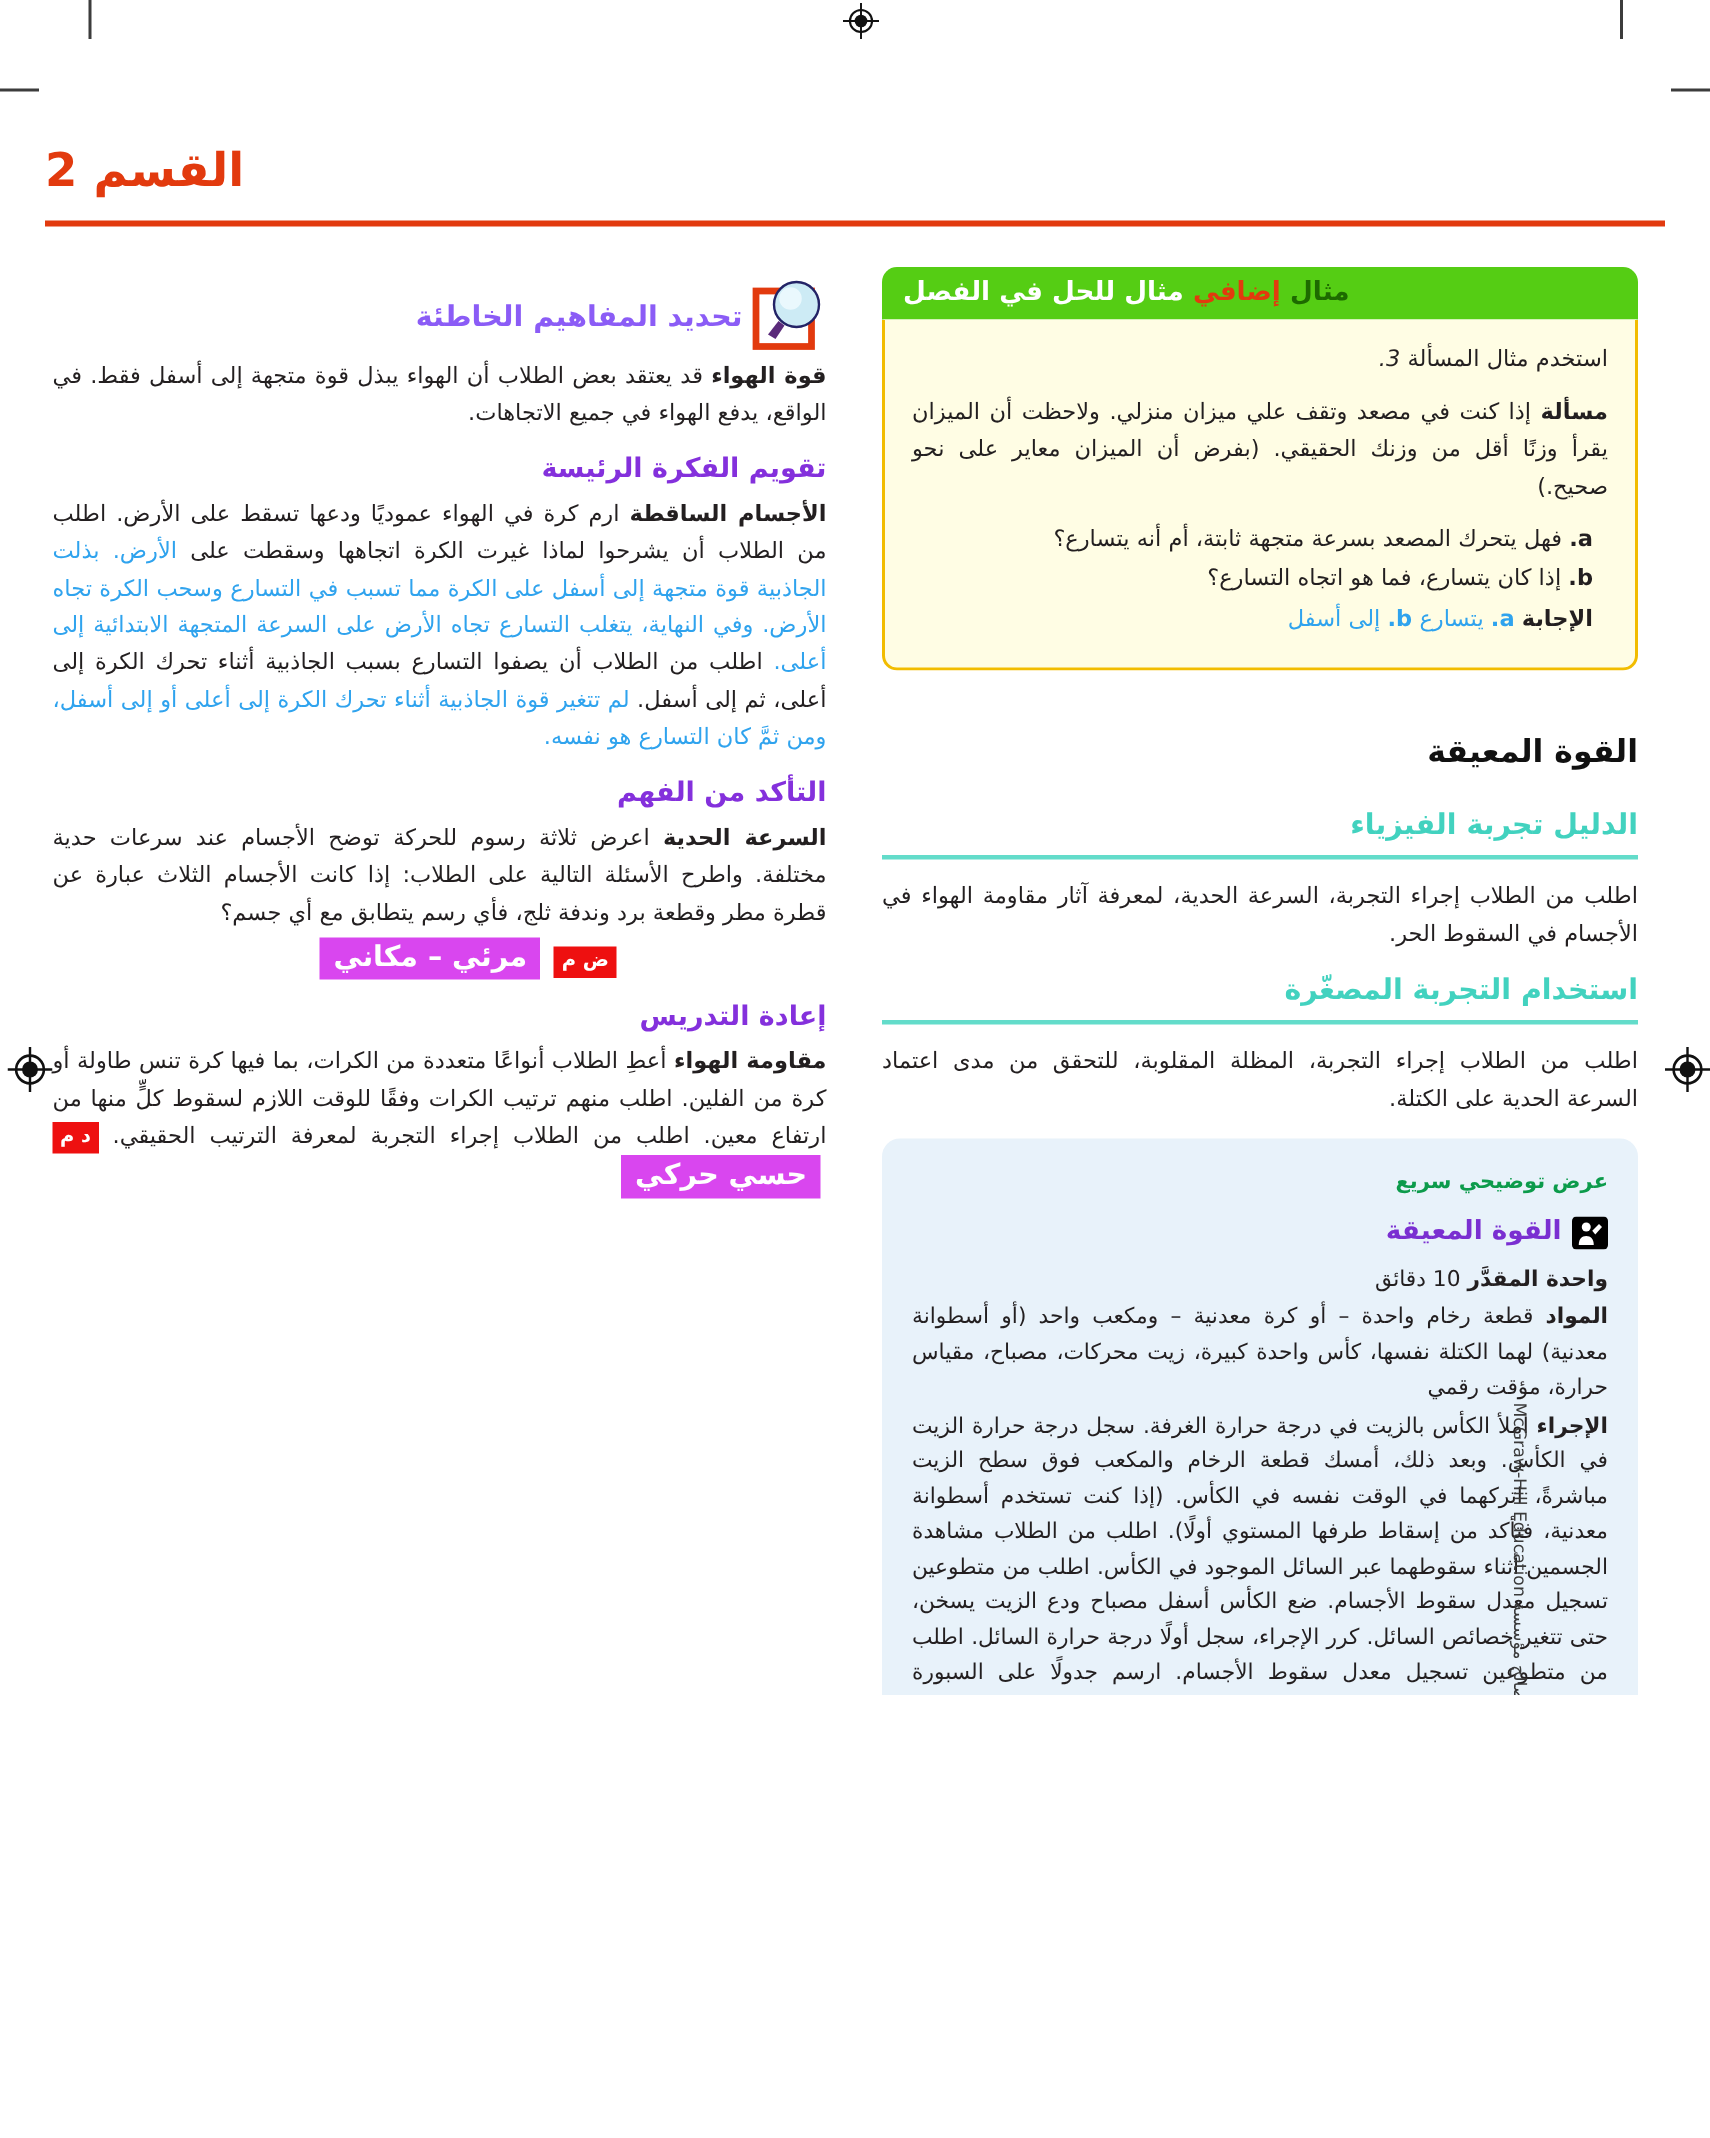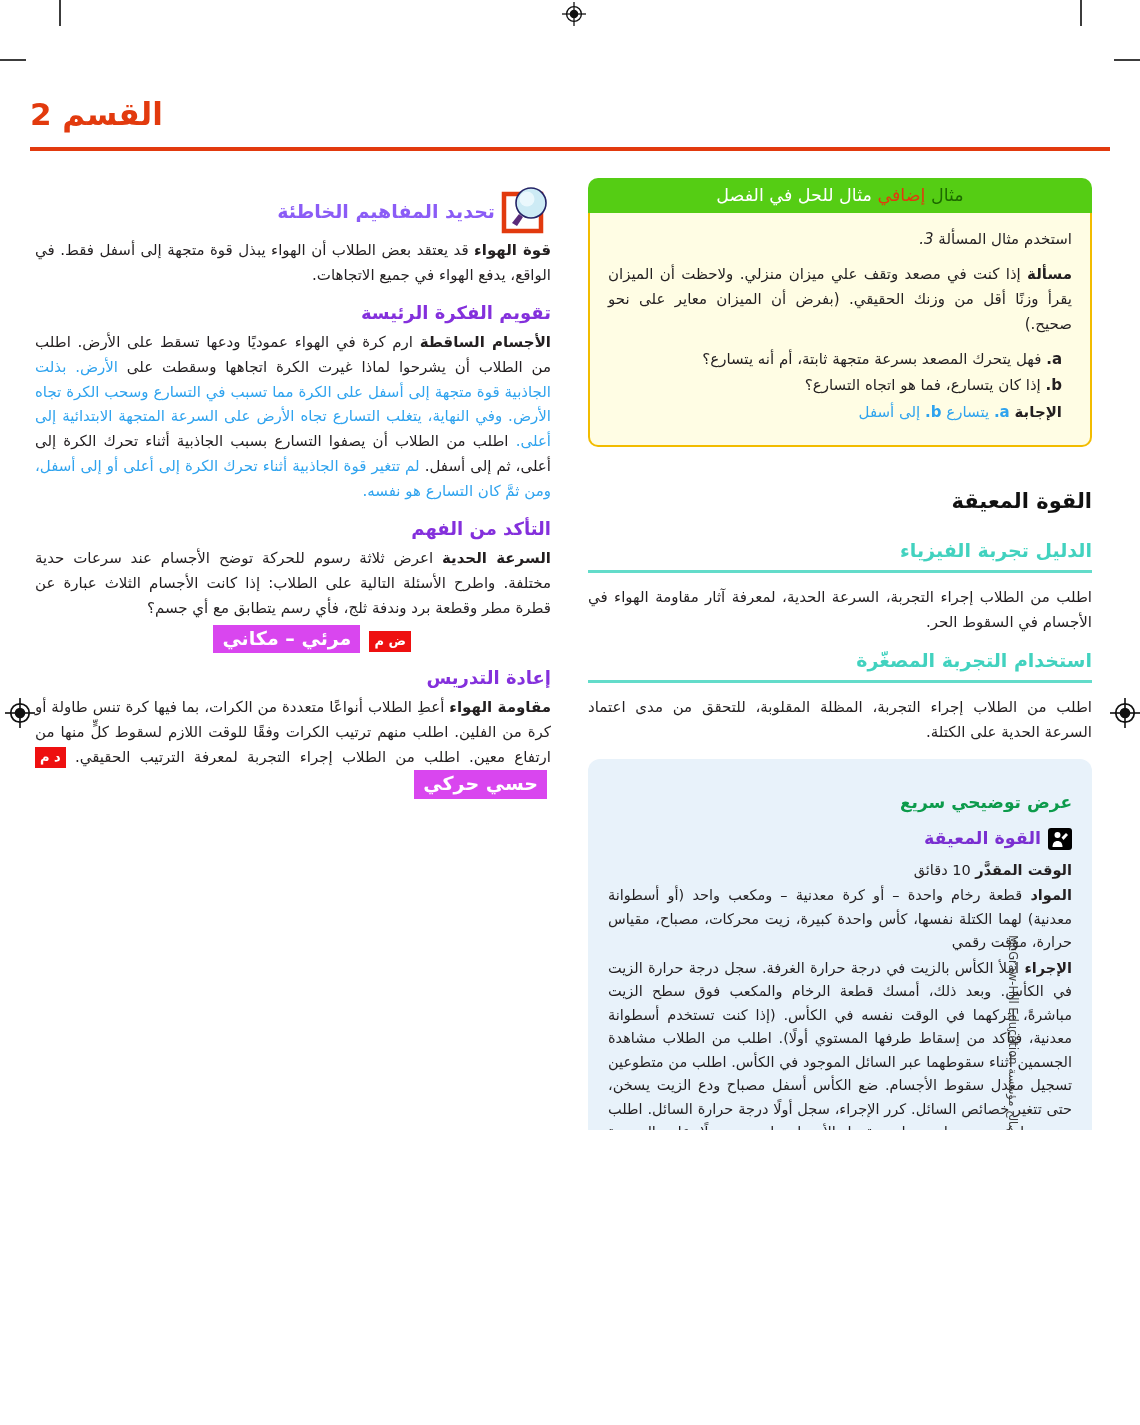--- a/index.html
+++ b/index.html
@@ -12,42 +12,42 @@
   .section-title{position:absolute;top:96px;left:30px;width:1080px;text-align:left;
                  font-size:31px;font-weight:bold;color:#e23a0e;}
   .header-rule{position:absolute;top:147px;left:30px;width:1080px;height:4px;background:#e23a0e;}
   
   .col-right{position:absolute;top:178px;left:588px;width:504px;}
   .col-left{position:absolute;top:186px;left:35px;width:516px;}
   p{margin:0 0 10px;}
   .body-text{font-size:15px;line-height:1.66;text-align:justify;}
   .lead{font-weight:bold;}
   
-  .exbox-header{background:#55cd14;border-radius:10px 10px 0 0;text-align:center;
-                padding:7px 14px 8px;font-size:17.5px;font-weight:normal;}
+  .exbox-header{background:#55cd14;border-radius:10px 10px 0 0;text-align:left;
+                padding:7px 14px 8px;font-size:17.5px;font-weight:bold;}
   .exbox-header .w1{color:#1d6a00;}
   .exbox-header .w2{color:#e23a0e;}
   .exbox-header .w3{color:#ffffff;}
   .exbox-body{background:#fffde4;border:2px solid #f2bc00;border-top:none;
               border-radius:0 0 10px 10px;padding:14px 18px 20px;font-size:15px;line-height:1.66;}
   .exbox-body .qitem{margin:0 10px 2px 0;padding-right:18px;text-indent:-18px;text-align:justify;}
   .exbox-body .answer{margin:2px 10px 0 0;}
   .latin-label{font-weight:bold;}
   .ans-blue{color:#2fa3ee;}
   .ans-blue-label{color:#2fa3ee;font-weight:bold;}
   .num-italic{font-style:italic;}
   
   .drag-heading{font-size:21px;font-weight:bold;color:#111;margin:42px 0 26px;}
   .teal-heading{font-size:19px;font-weight:bold;color:#42d2bf;border-bottom:3px solid #63dcca;
                 padding-bottom:9px;margin:0 0 12px;}
   .lab-para{font-size:15px;line-height:1.66;text-align:justify;margin-bottom:14px;}
   
   .demo-box{background:#e8f2fa;border-radius:12px;padding:18px 20px 22px;margin-top:14px;
             font-size:14.5px;line-height:1.62;}
-  .demo-kicker{font-size:17px;font-weight:bold;color:#0c9b4b;margin:12px 0 8px;}
+  .demo-kicker{font-size:14px;font-weight:bold;color:#0c9b4b;margin:0 0 8px;}
   .demo-kicker .k1{font-weight:900;}
   .demo-title-row{margin:0 0 6px;display:flex;align-items:center;gap:7px;}
   .demo-title{font-size:17.5px;font-weight:bold;color:#7a2fd1;}
   .demo-line{text-align:justify;margin:0 0 2px;}
   
   .mis-head{display:flex;align-items:flex-start;gap:6px;margin-bottom:4px;}
   .red-heading{font-size:19px;font-weight:bold;color:#8b5cf6;padding-top:14px;}
   .purple-heading{font-size:18px;font-weight:bold;color:#8430dc;margin:14px 0 7px;}
   .blue-run{color:#2fa3ee;}
   .badge{display:inline-block;color:#fff;font-weight:bold;line-height:1.25;vertical-align:1px;}
@@ -157,21 +157,21 @@
       <div class="demo-title-row">
         <svg width="24" height="22" viewBox="0 0 24 22">
           <rect width="24" height="22" rx="3" fill="#000"></rect>
           <circle cx="9.5" cy="7" r="3" fill="#fff"></circle>
           <path d="M4.5 19 c0-4 2-6 5-6 s5 2 5 6 Z" fill="#fff"></path>
           <path d="M13.5 9.5 l4.5-4.5 2 2 -4.5 5 Z" fill="#fff"></path>
         </svg>
         <span class="demo-title">القوة المعيقة</span>
       </div>
       <p class="demo-line">
-        <span class="lead">الوقت المقدَّر</span>
+        <span class="lead">واحدة المقدَّر</span>
         <span>10 دقائق</span>
       </p>
       <p class="demo-line">
         <span class="lead">المواد</span>
         <span>قطعة رخام واحدة – أو كرة معدنية – ومكعب واحد (أو أسطوانة معدنية) لهما الكتلة نفسها، كأس واحدة كبيرة، زيت محركات، مصباح، مقياس حرارة، مؤقت رقمي</span>
       </p>
       <p class="demo-line">
         <span class="lead">الإجراء</span>
         <span>املأ الكأس بالزيت في درجة حرارة الغرفة. سجل درجة حرارة الزيت في الكأس. وبعد ذلك، أمسك قطعة الرخام والمكعب فوق سطح الزيت مباشرةً، اتركهما في الوقت نفسه في الكأس. (إذا كنت تستخدم أسطوانة معدنية، فتأكد من إسقاط طرفها المستوي أولًا). اطلب من الطلاب مشاهدة الجسمين أثناء سقوطهما عبر السائل الموجود في الكأس. اطلب من متطوعين تسجيل معدل سقوط الأجسام. ضع الكأس أسفل مصباح ودع الزيت يسخن، حتى تتغير خصائص السائل. كرر الإجراء، سجل أولًا درجة حرارة السائل. اطلب من متطوعين تسجيل معدل سقوط الأجسام. ارسم جدولًا على السبورة لمقارنة البيانات. سيرى الطلاب الدليل على القوة المعيقة.</span>
       </p>

